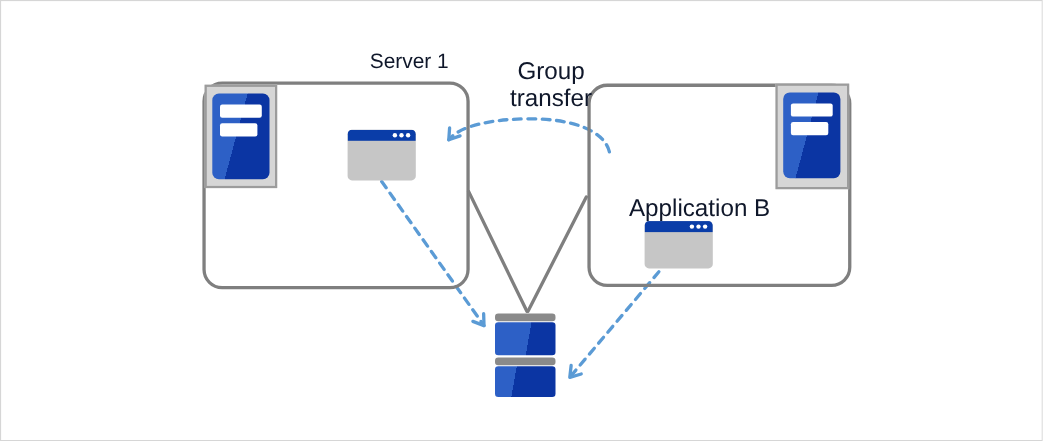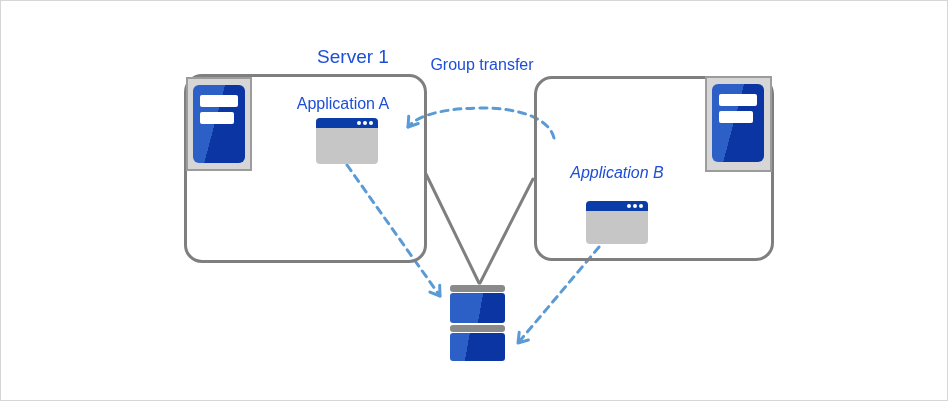--- a/index.html
+++ b/index.html
@@ -2,23 +2,23 @@
 <html><head>
 <meta charset="utf-8">
 <style>
   html,body{margin:0;padding:0;background:#fff;}
   .canvas{
     position:relative;width:948px;height:401px;background:#ffffff;
     border:1px solid #d6d6d6;box-sizing:border-box;overflow:hidden;
     font-family:"Liberation Sans", sans-serif;color:#000;
   }
   .overlay{position:absolute;left:0;top:0;width:948px;height:401px;pointer-events:none;}
-  .label{position:absolute;text-align:center;white-space:nowrap;color:#1d4ed8;}
+  .label{position:absolute;text-align:center;white-space:nowrap;color:#0f172a;margin-left:19px;}
   .lbl-19{font-size:19px;line-height:21px;}
-  .lbl-18{font-size:16px;line-height:20px;}
+  .lbl-18{font-size:22px;line-height:20px;}
   .lbl-wrap{white-space:normal;line-height:24px;}
   .srvbox{
     position:absolute;border:3px solid #7f7f7f;border-radius:18px;background:transparent;
     box-sizing:border-box;
   }
   .server-icon{
     position:absolute;background:#d6d6d6;border:2px solid #9c9c9c;box-sizing:border-box;
   }
   .tower{
     position:absolute;left:5px;top:6px;width:52px;height:78px;border-radius:6px;
@@ -64,37 +64,36 @@
   </svg>
 
   <div class="label lbl-19" style="left:292px;top:45px;width:120px;">Server 1</div>
   <div class="srvbox" style="left:183px;top:73px;width:243px;height:189px;"></div>
   <div class="server-icon" style="left:185px;top:76px;width:66px;height:94px;">
     <div class="tower">
       <div class="bar bar1"></div>
       <div class="bar bar2"></div>
     </div>
   </div>
-  <div class="label lbl-18" style="left:272px;top:93px;width:140px;">Application A</div>
   <div class="win" style="left:315px;top:117px;width:62px;height:46px;">
     <div class="win-title">
       <span class="win-dot"></span>
       <span class="win-dot"></span>
       <span class="win-dot"></span>
     </div>
   </div>
 
   <div class="srvbox" style="left:533px;top:75px;width:240px;height:185px;"></div>
   <div class="server-icon" style="left:704px;top:75px;width:67px;height:96px;">
     <div class="tower">
       <div class="bar bar1"></div>
       <div class="bar bar2"></div>
     </div>
   </div>
-  <div class="label lbl-18" style="left:546px;top:162px;width:140px;font-style:italic;">Application B</div>
+  <div class="label lbl-18" style="left:546px;top:178px;width:140px;">Application B</div>
   <div class="win" style="left:585px;top:200px;width:62px;height:43px;">
     <div class="win-title">
       <span class="win-dot"></span>
       <span class="win-dot"></span>
       <span class="win-dot"></span>
     </div>
   </div>
 
   <div class="label lbl-18 lbl-wrap" style="left:421px;top:52px;width:120px;">Group transfer</div>
 

